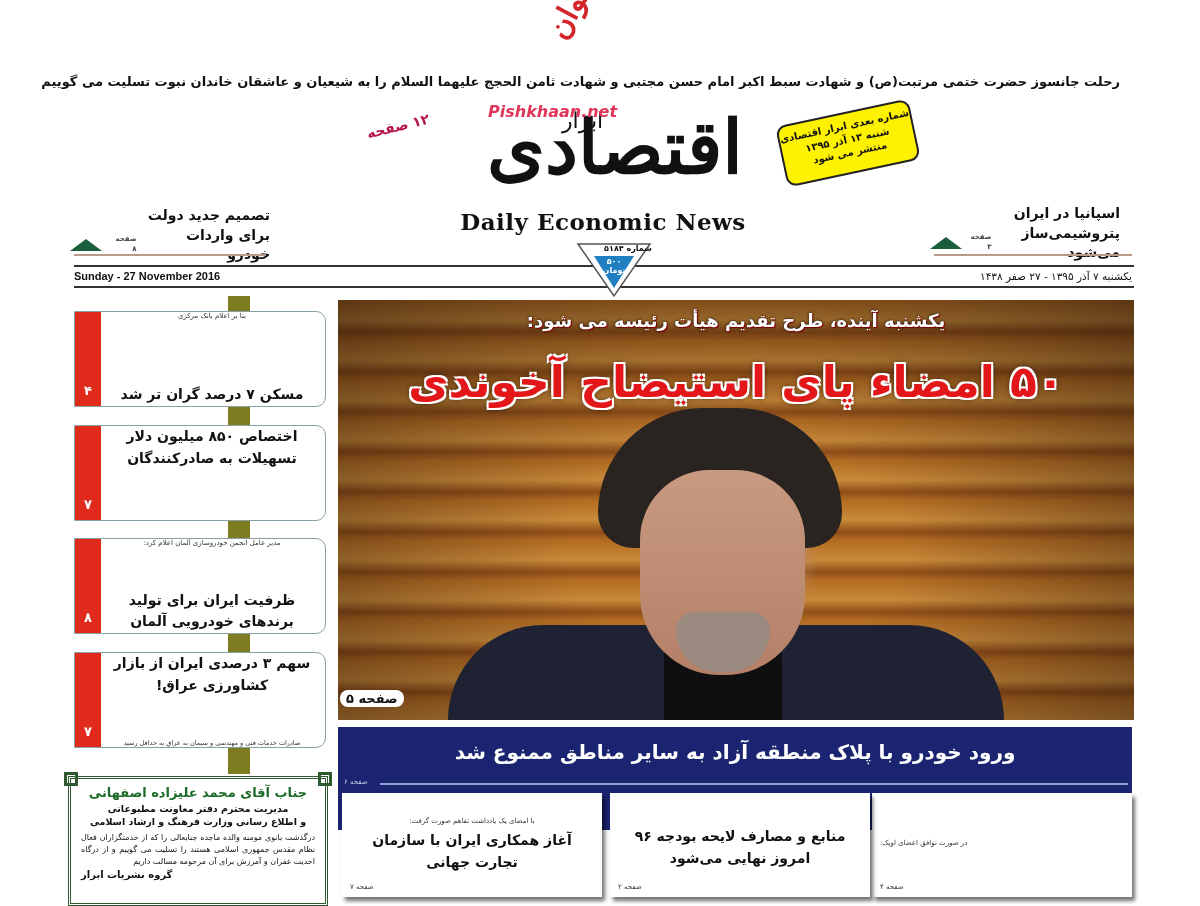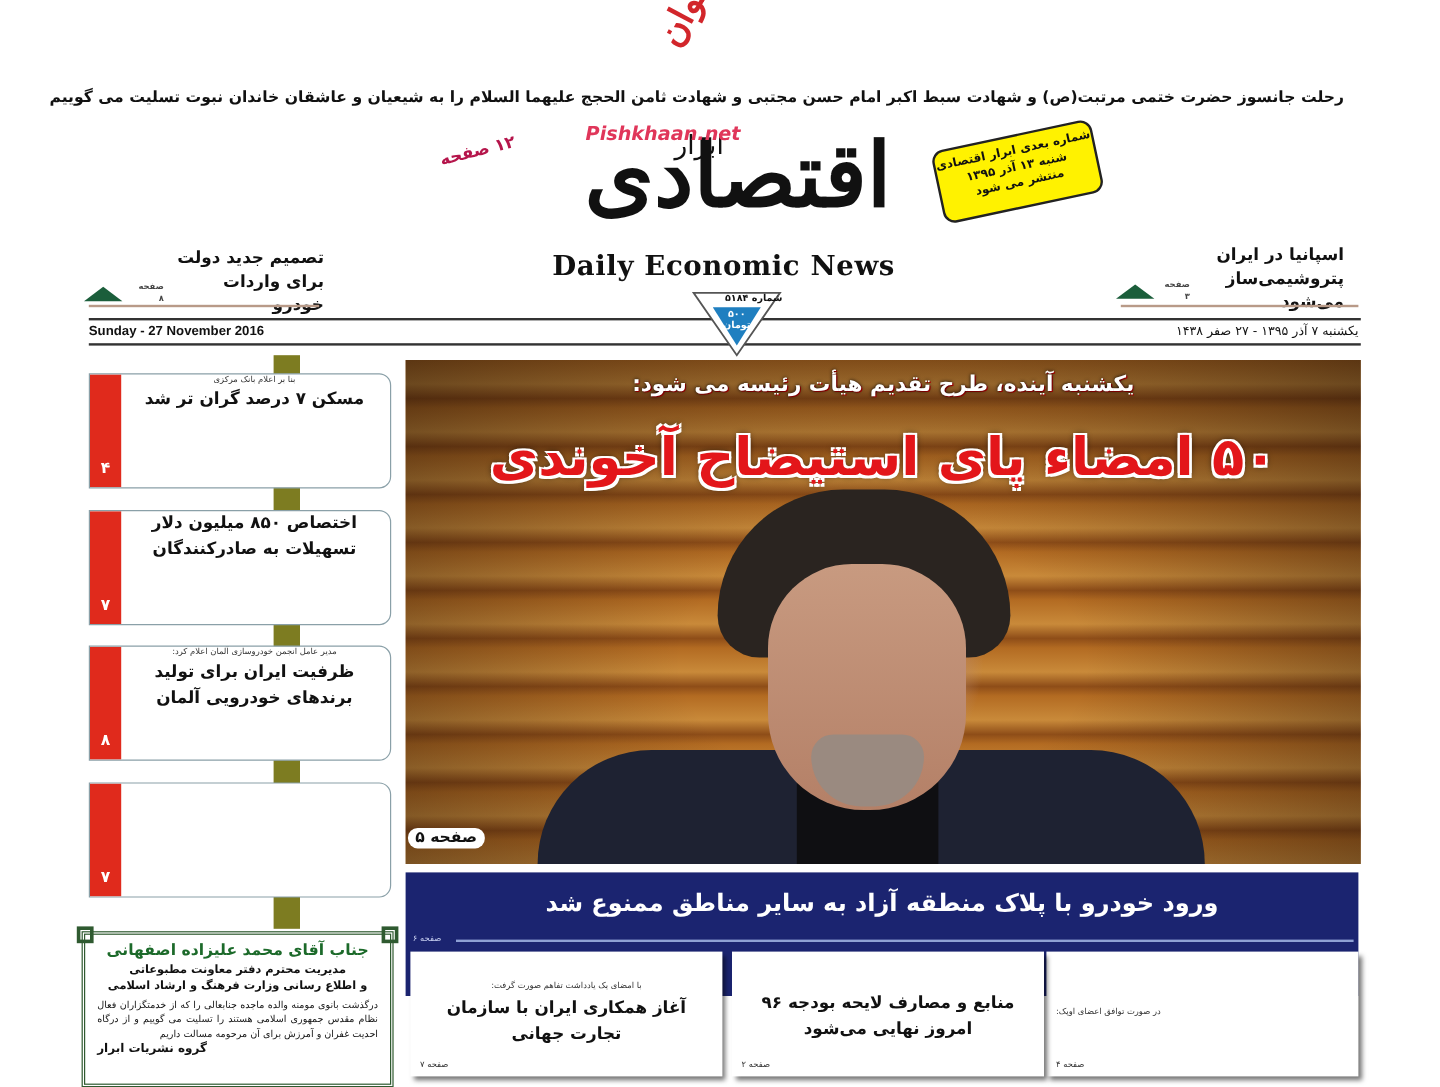--- a/index.html
+++ b/index.html
@@ -41,21 +41,21 @@
 
   .issue-tri { left: 576px; top: 242px; width: 76px; height: 56px; }
   .issue-num { left: 576px; top: 244px; width: 76px; text-align: right; font-size: 8px; font-weight: bold; }
   .issue-price { left: 596px; top: 257px; width: 36px; text-align: center; font-size: 8px; color: #fff; font-weight: bold; line-height: 1.15; }
 
   
   .spine { left: 228px; top: 296px; width: 22px; height: 478px; background: #7d7c21; }
   .box { left: 74px; width: 252px; background: #fff; border: 1.5px solid #8aa0a8; border-radius: 0 10px 10px 0; overflow: hidden; }
   .box-red { position: absolute; left: 0; top: 0; bottom: 0; width: 26px; background: #e02a1c; }
   .box-num { position: absolute; left: 0; bottom: 8px; width: 26px; text-align: center; color: #fff; font-weight: bold; font-size: 13px; }
-  .box-body { position: absolute; left: 30px; right: 6px; top: 0; bottom: 0; display: flex; flex-direction: column; justify-content: flex-start; align-items: center; text-align: center; }
+  .box-body { position: absolute; left: 30px; right: 6px; top: 0; bottom: 0; display: flex; flex-direction: column; justify-content: space-between; align-items: center; text-align: center; }
   .box-kicker { font-size: 7px; color: #333; margin-bottom: 3px; }
   .box-title { font-size: 14px; font-weight: bold; line-height: 1.55; }
   .box-foot { font-size: 6.5px; color: #333; margin-top: 3px; }
 
   
   .ad { left: 68px; top: 776px; width: 260px; height: 130px; border: 3px double #2f5a30; background: #fff; padding: 6px 10px 0; text-align: center; }
   .ad-title { font-size: 13px; font-weight: bold; color: #1c6a2a; }
   .ad-sub { font-size: 9.5px; font-weight: bold; line-height: 1.35; margin-top: 3px; }
   .ad-body { font-size: 8px; line-height: 1.5; margin-top: 3px; text-align: justify; }
   .ad-sign { font-size: 10px; font-weight: bold; text-align: left; margin-top: 1px; }
@@ -169,20 +169,24 @@
   <div class="box-num">۸</div>
   <div class="box-body rtl">
     <div class="box-kicker">مدیر عامل انجمن خودروسازی آلمان اعلام کرد:</div>
     <div class="box-title">ظرفیت ایران برای تولید برندهای خودرویی آلمان</div>
   </div>
 </div>
 
 <div class="abs box" style="top:652px;height:96px;">
   <div class="box-red"></div>
   <div class="box-num">۷</div>
+  <div class="box-body rtl">
+    <div class="box-title">سهم ۳ درصدی ایران از بازار کشاورزی عراق!</div>
+    <div class="box-foot">صادرات خدمات فنی و مهندسی و سیمان به عراق به حداقل رسید</div>
+  </div>
 </div>
 
 <div class="abs ad rtl">
   <div class="ad-title">جناب آقای محمد علیزاده اصفهانی</div>
   <div class="ad-sub">مدیریت محترم دفتر معاونت مطبوعاتی</div>
   <div class="ad-sub" style="margin-top:0">و اطلاع رسانی وزارت فرهنگ و ارشاد اسلامی</div>
   <div class="ad-body">درگذشت بانوی مومنه والده ماجده جنابعالی را که از خدمتگزاران فعال نظام مقدس جمهوری اسلامی هستند را تسلیت می گوییم و از درگاه احدیت غفران و آمرزش برای آن مرحومه مسالت داریم</div>
   <div class="ad-sign">گروه نشریات ابرار</div>
 </div>
 <div class="abs ad-corner" style="left:64px;top:772px;"></div>

